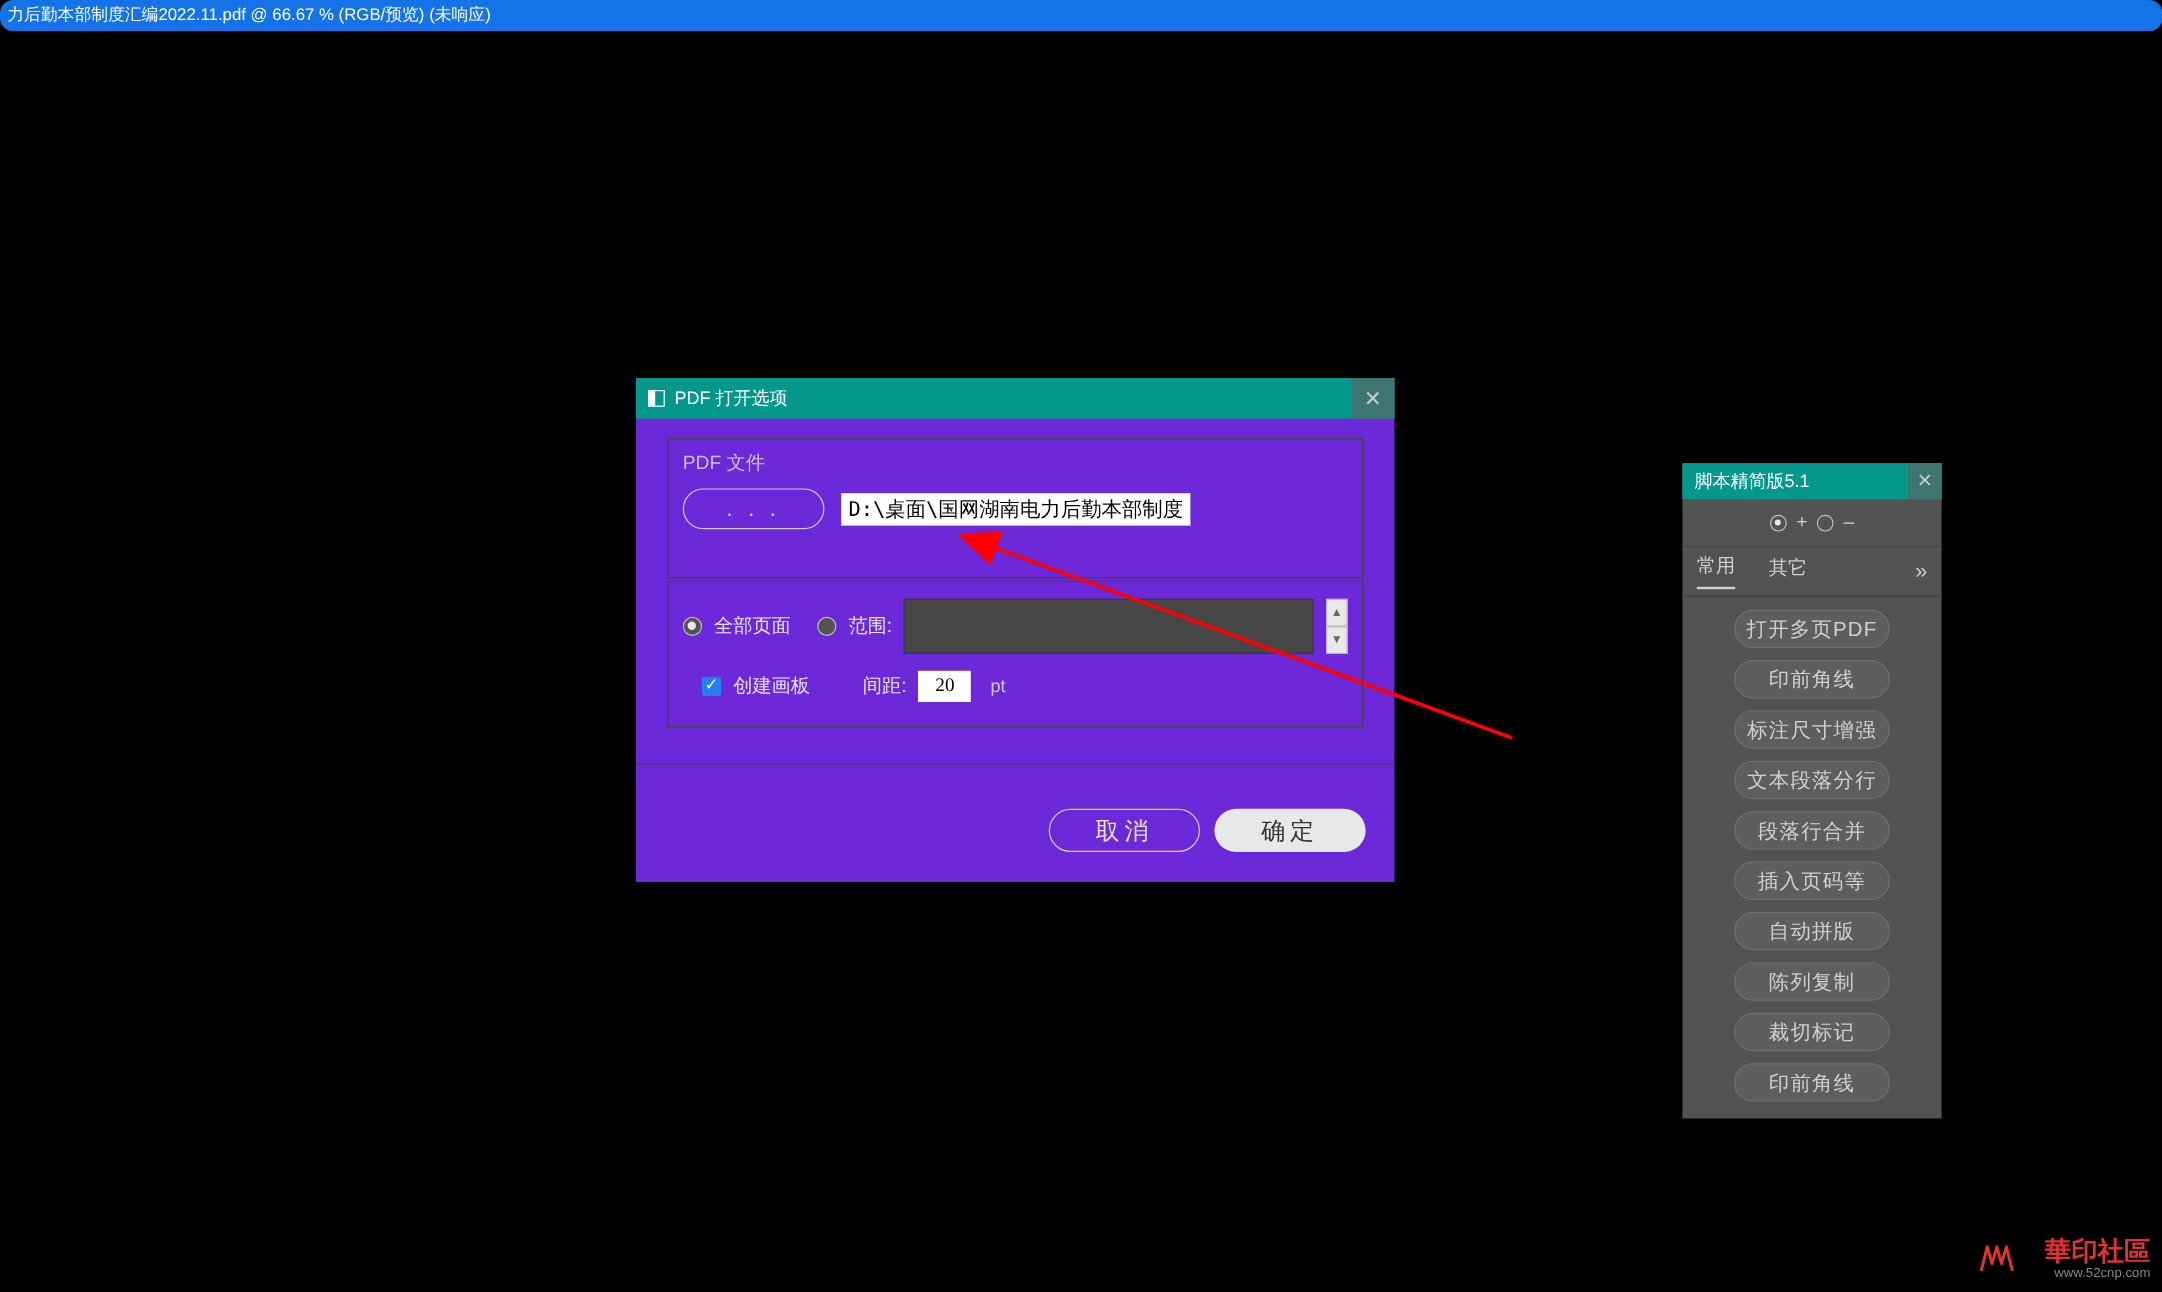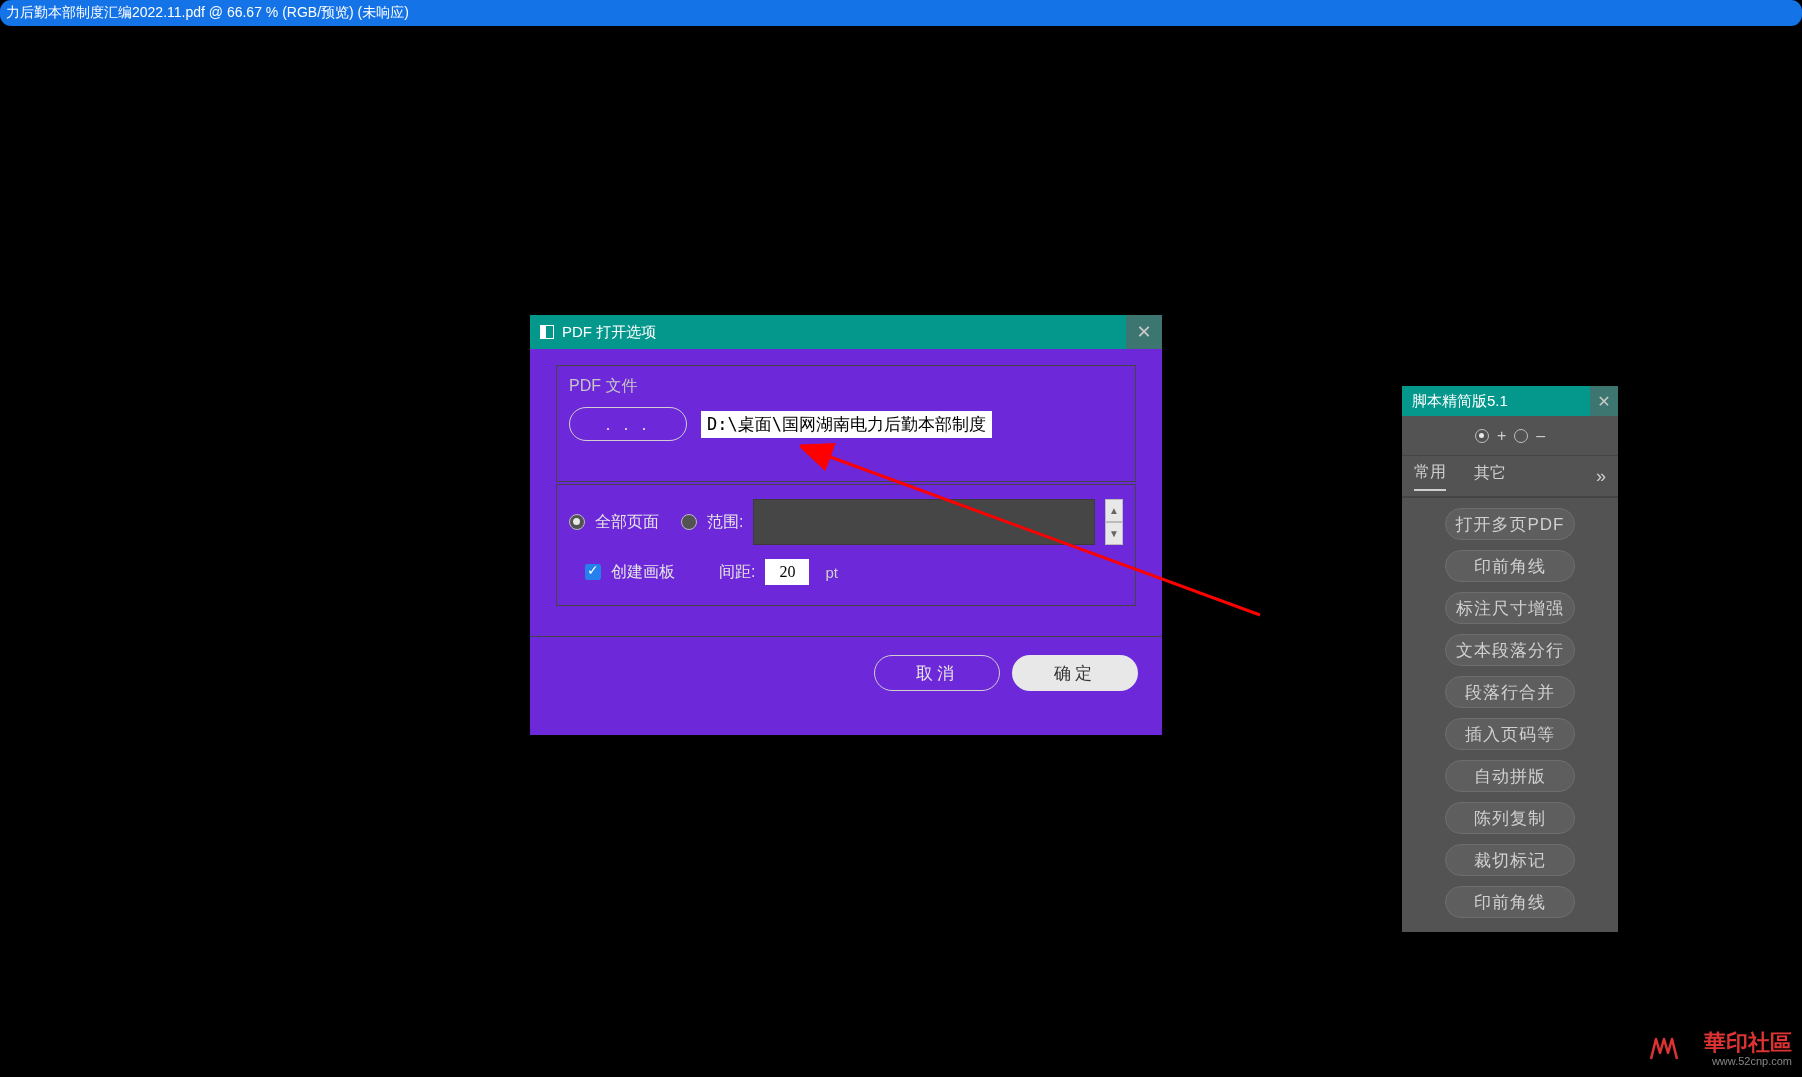--- a/index.html
+++ b/index.html
@@ -219,23 +219,24 @@
   justify-content: flex-end;
   gap: 12px;
   padding: 18px 24px 18px 24px;
   border-top: 1px solid #444;
   margin-top: 30px;
 }
 .btn-outline, .btn-fill {
   width: 126px;
   height: 36px;
   border-radius: 18px;
-  font-size: 17px;
+  font-size: 20px;
   cursor: pointer;
   letter-spacing: 4px;
+  margin-top: 19px;
 }
 .btn-outline {
   background: transparent;
   border: 1.5px solid #cfcfcf;
   color: #e6e6e6;
 }
 .btn-fill {
   background: #e8e8e8;
   border: none;
   color: #333;

